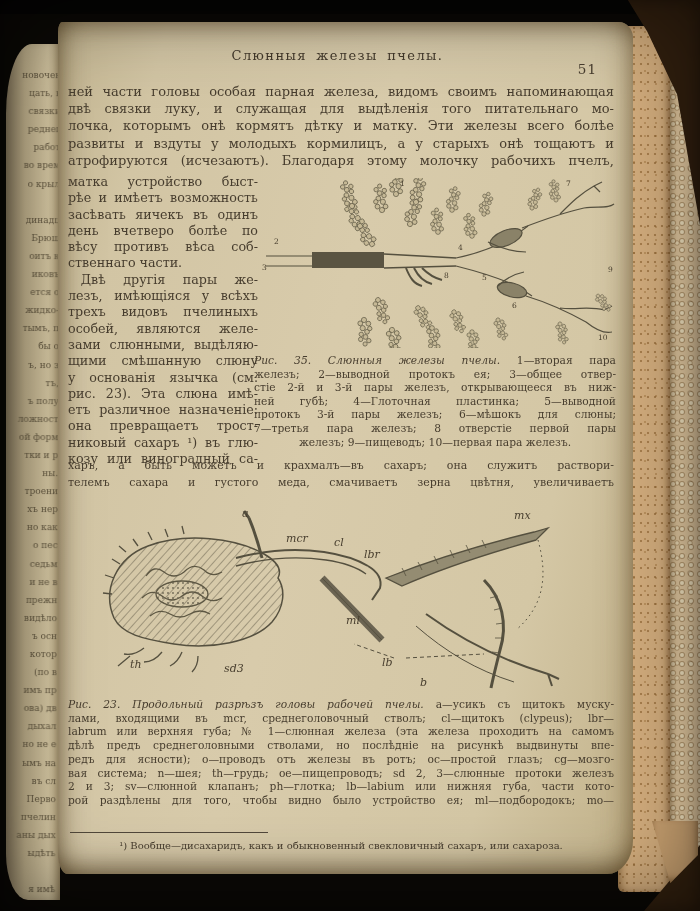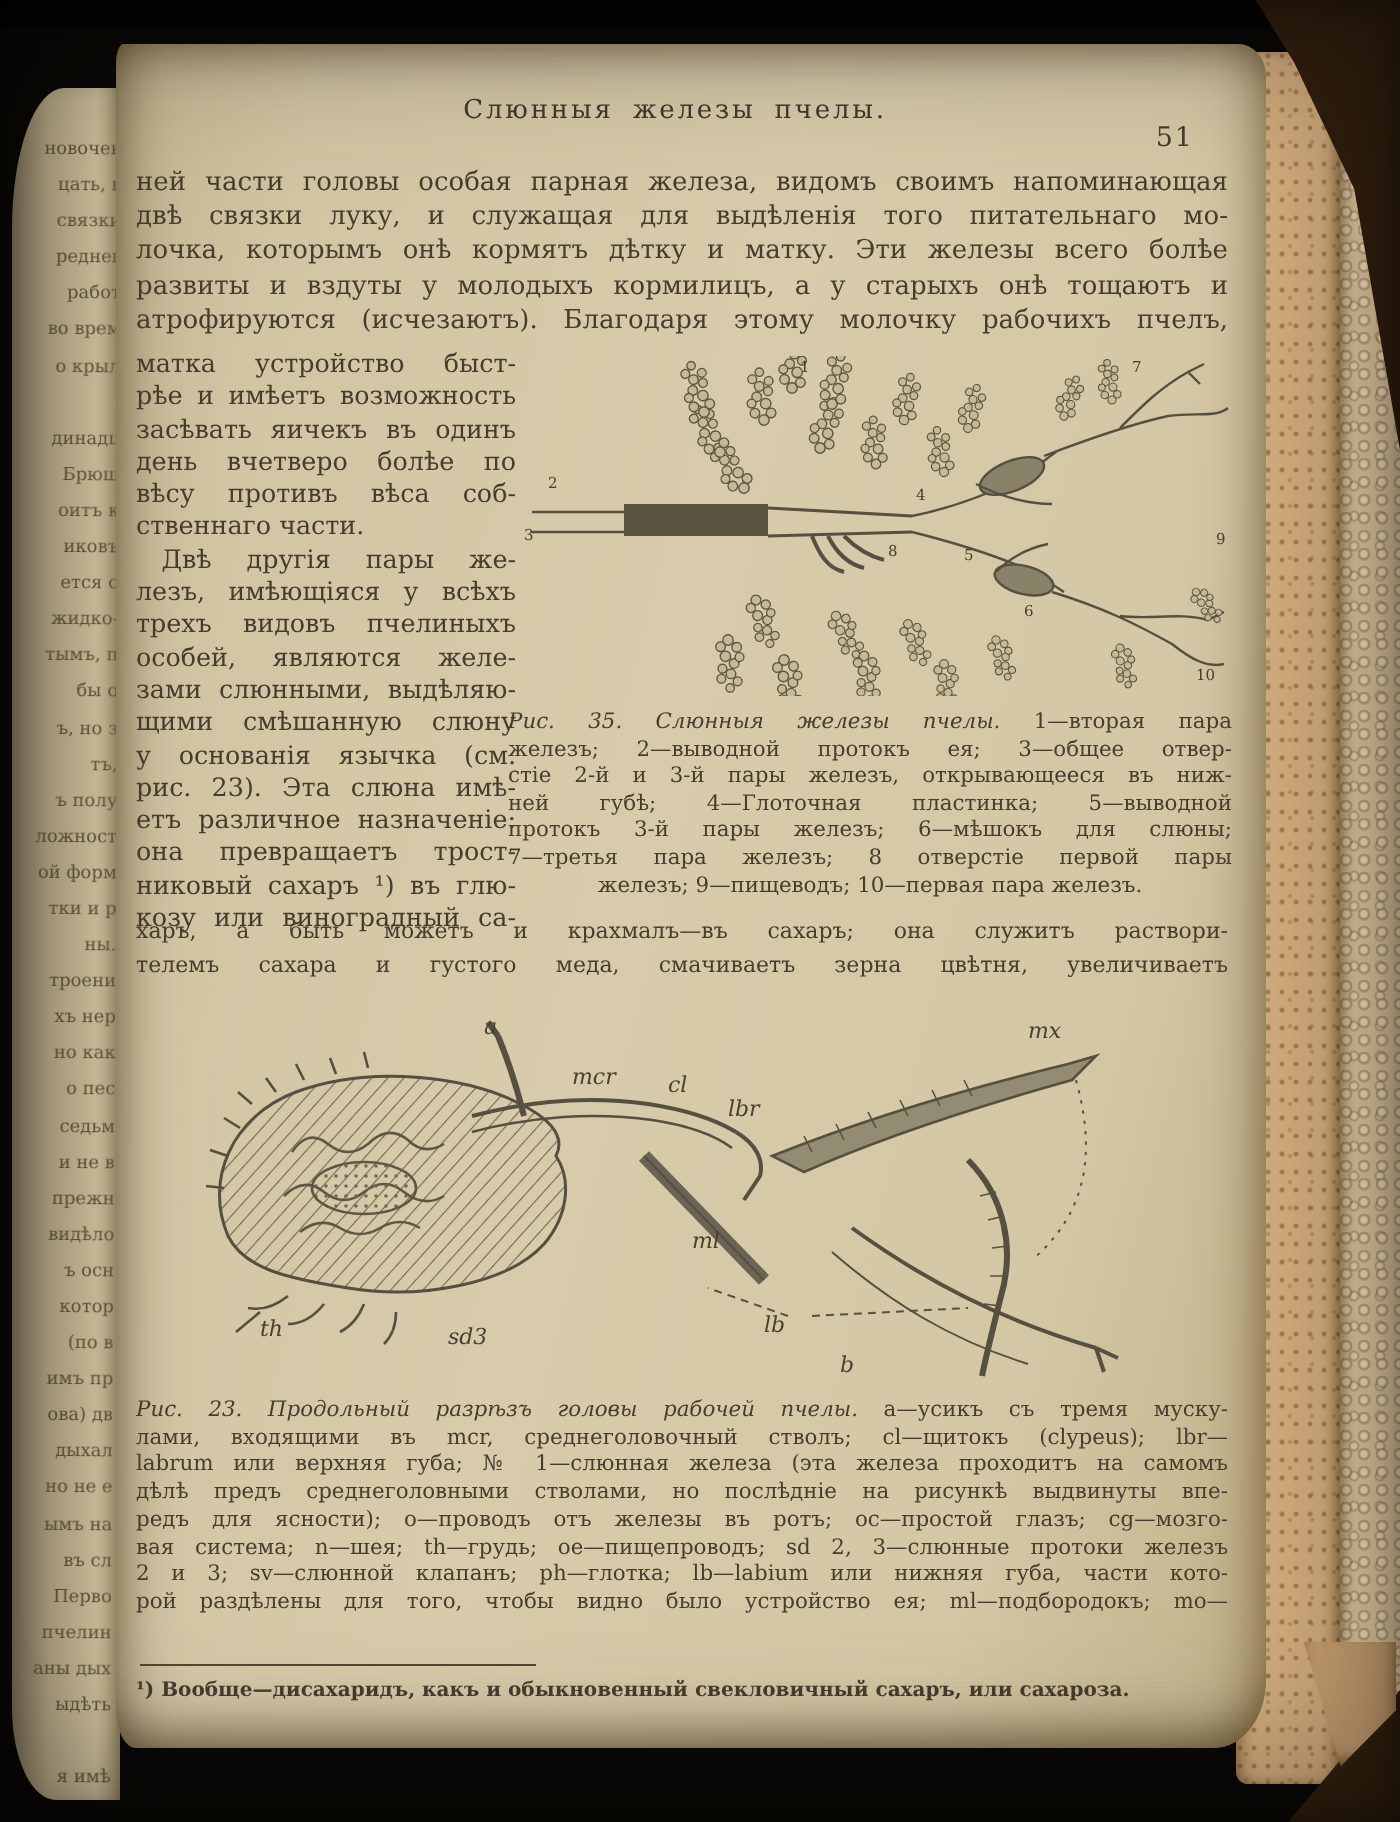--- a/index.html
+++ b/index.html
@@ -53,21 +53,21 @@
   .fig22{position:absolute;top:156px;left:202px;width:356px;height:170px;}
   .cap22{position:absolute;top:332px;left:196px;width:362px;font-size:10.7px;line-height:13.6px;}
   .cap-first{white-space:pre-wrap;text-align:justify;text-align-last:justify;}
   .cap-first i{font-style:italic;}
   .cap-last{text-align:center;white-space:pre-wrap;}
   .bridge{position:absolute;top:435px;left:10px;width:546px;font-size:11px;line-height:17.2px;}
   .fig23{position:absolute;top:483px;left:28px;width:520px;height:188px;}
   .cap23{position:absolute;top:676px;left:10px;width:546px;font-size:10.7px;line-height:13.7px;}
   .footrule{position:absolute;top:810px;left:12px;width:198px;border-top:1.2px solid #51483a;}
   .footnote{position:absolute;top:817px;left:10px;width:546px;font-size:10px;line-height:13px;
-    white-space:pre-wrap;font-weight:bold;}
+    text-align:center;white-space:pre-wrap;}
   .vignette{position:absolute;inset:0;pointer-events:none;
     box-shadow:inset 0 0 90px rgba(0,0,0,.5), inset 0 0 18px rgba(0,0,0,.35);}
   .top-black{position:absolute;top:0;left:0;width:100%;height:14px;background:#060504;}
   svg text{font-family:"DejaVu Serif",serif;}
   .figlabel{font-style:italic;font-size:11px;fill:#4a4030;}
   .fignum{font-size:7.5px;fill:#453c2c;}
 </style>
 </head>
 <body>
 
@@ -278,21 +278,21 @@
         <text class="figlabel" x="278" y="52">lbr</text>
         <text class="figlabel" x="428" y="13">mx</text>
         <text class="figlabel" x="260" y="118">ml</text>
         <text class="figlabel" x="296" y="160">lb</text>
         <text class="figlabel" x="334" y="180">b</text>
         <text class="figlabel" x="44" y="162">th</text>
         <text class="figlabel" x="138" y="166">sd3</text>
       </svg>
 
       <div class="cap23">
-        <div class="cap-first"><i>Рис. 23. Продольный разрѣзъ головы рабочей пчелы.</i><span> а—усикъ съ тремя муску-</span></div>
+        <div class="cap-first"><i>Рис. 23. Продольный разрѣзъ головы рабочей пчелы.</i><span> а—усикъ съ щитокъ муску-</span></div>
         <div class="jlines">лами, входящими въ mcr, среднеголовочный стволъ; cl—щитокъ (clypeus); lbr—
 labrum или верхняя губа; № 1—слюнная железа (эта железа проходитъ на самомъ
 дѣлѣ предъ среднеголовными стволами, но послѣдніе на рисункѣ выдвинуты впе-
 редъ для ясности); о—проводъ отъ железы въ ротъ; ос—простой глазъ; cg—мозго-
 вая система; n—шея; th—грудь; ое—пищепроводъ; sd 2, 3—слюнные протоки железъ
 2 и 3; sv—слюнной клапанъ; ph—глотка; lb—labium или нижняя губа, части кото-
 рой раздѣлены для того, чтобы видно было устройство ея; ml—подбородокъ; mo—</div>
       </div>
 
       <div class="footrule"></div>

